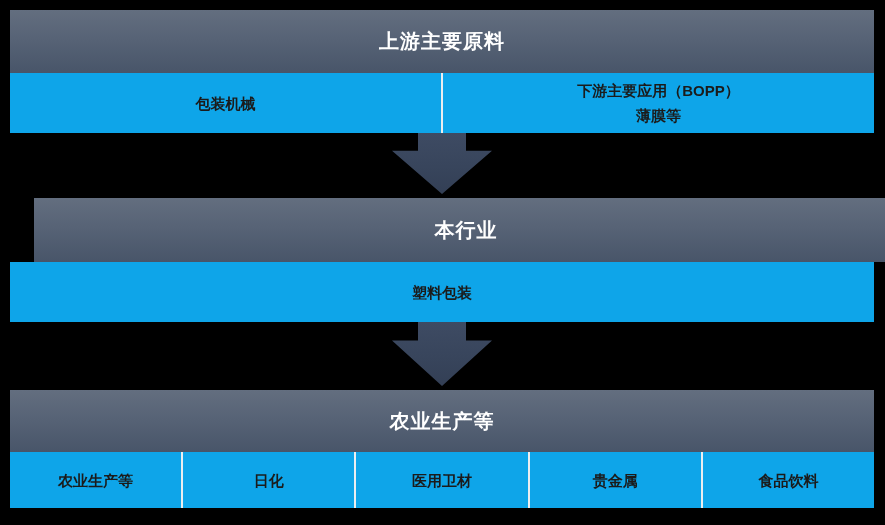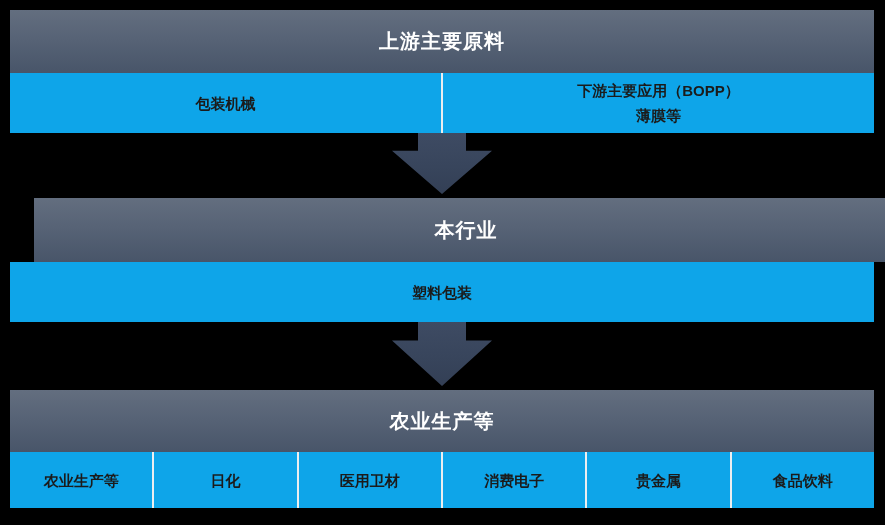--- a/index.html
+++ b/index.html
@@ -87,23 +87,20 @@
       <div class="cell">
         <span>农业生产等</span>
       </div>
       <div class="cell">
         <span>日化</span>
       </div>
       <div class="cell">
         <span>医用卫材</span>
       </div>
       <div class="cell">
-        <span>消费电子</span>
-      </div>
-      <div class="cell">
         <span>贵金属</span>
       </div>
       <div class="cell">
         <span>食品饮料</span>
       </div>
     </div>
   </div>
 
 </div>
 

